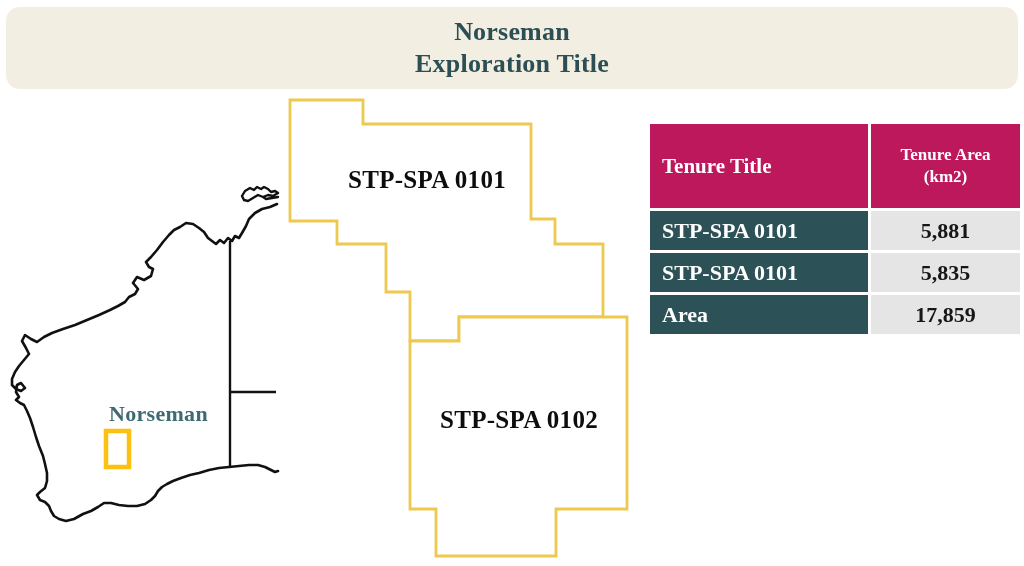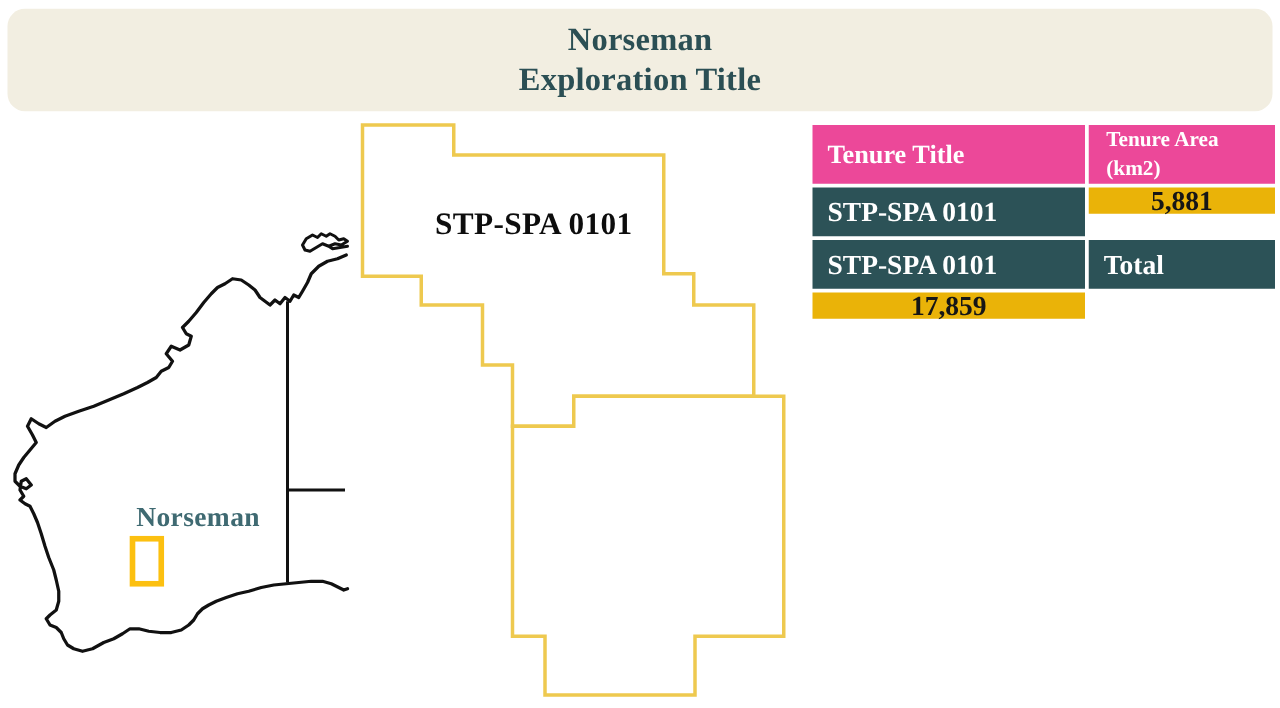--- a/index.html
+++ b/index.html
@@ -26,25 +26,25 @@
   .norseman-label{
     position:absolute;left:109px;top:401px;
     font-size:22px;font-weight:600;color:#3f6a72;white-space:nowrap;letter-spacing:.3px;
   }
   
   .tenure-table{
     position:absolute;left:650px;top:100px;width:370px;
     display:grid;grid-template-columns:218px 149px;gap:3px;
   }
   .cell{box-sizing:border-box;display:flex;align-items:center;}
-  .cell.head{height:47px;background:#ec4899;color:#ffffff;font-weight:bold;}
+  .cell.head{height:84px;background:#be185d;color:#ffffff;font-weight:bold;margin-top:24px;}
   .cell.head.c1{font-size:21px;padding-left:12px;}
-  .cell.head.c2{font-size:17px;justify-content:center;text-align:left;line-height:1.3;padding:0 14px;}
+  .cell.head.c2{font-size:17px;justify-content:center;text-align:center;line-height:1.3;padding:0 14px;}
   .cell.row-title{height:39px;background:#2c5257;color:#ffffff;font-weight:bold;font-size:22px;padding-left:12px;}
-  .cell.row-value{height:21px;background:#eab308;color:#161616;font-weight:bold;font-size:22px;justify-content:center;}
+  .cell.row-value{height:39px;background:#e5e5e5;color:#161616;font-weight:bold;font-size:22px;justify-content:center;}
 </style>
 </head>
 <body>
 
 <div class="slide">
 
   <div class="banner">
     <div class="t-line">Norseman</div>
     <div class="t-line">Exploration Title</div>
   </div>
@@ -70,28 +70,30 @@
 
     <rect x="106" y="431" width="23" height="36" fill="none" stroke="#fcc010" stroke-width="4.5"></rect>
 
     <path d="M290,100 L363,100 L363,124 L531,124 L531,219 L555,219 L555,244 L603,244 L603,317 L459,317 L459,341
          L410,341 L410,292 L386,292 L386,244 L337,244 L337,221 L290,221 Z" fill="#ffffff" stroke="#eec94f" stroke-width="2.8" stroke-linejoin="miter"></path>
 
     <path d="M459,317 L627,317 L627,509 L556,509 L556,556 L436,556 L436,509 L410,509 L410,341 L459,341 Z" fill="#ffffff" stroke="#eec94f" stroke-width="2.8" stroke-linejoin="miter"></path>
   </svg>
 
   <div class="poly-label" style="left:277px;top:166px;">STP-SPA 0101</div>
+  <div class="poly-label" style="left:369px;top:406px;">STP-SPA 0102</div>
   <div class="norseman-label">Norseman</div>
 
   <div class="tenure-table">
     <div class="cell head c1">Tenure Title</div>
     <div class="cell head c2">Tenure Area (km2)</div>
 
     <div class="cell row-title">STP-SPA 0101</div>
     <div class="cell row-value">5,881</div>
 
     <div class="cell row-title">STP-SPA 0101</div>
+    <div class="cell row-value">5,835</div>
 
-    <div class="cell row-title">Total</div>
+    <div class="cell row-title">Area</div>
     <div class="cell row-value">17,859</div>
   </div>
 
 </div>
 
 </body></html>

